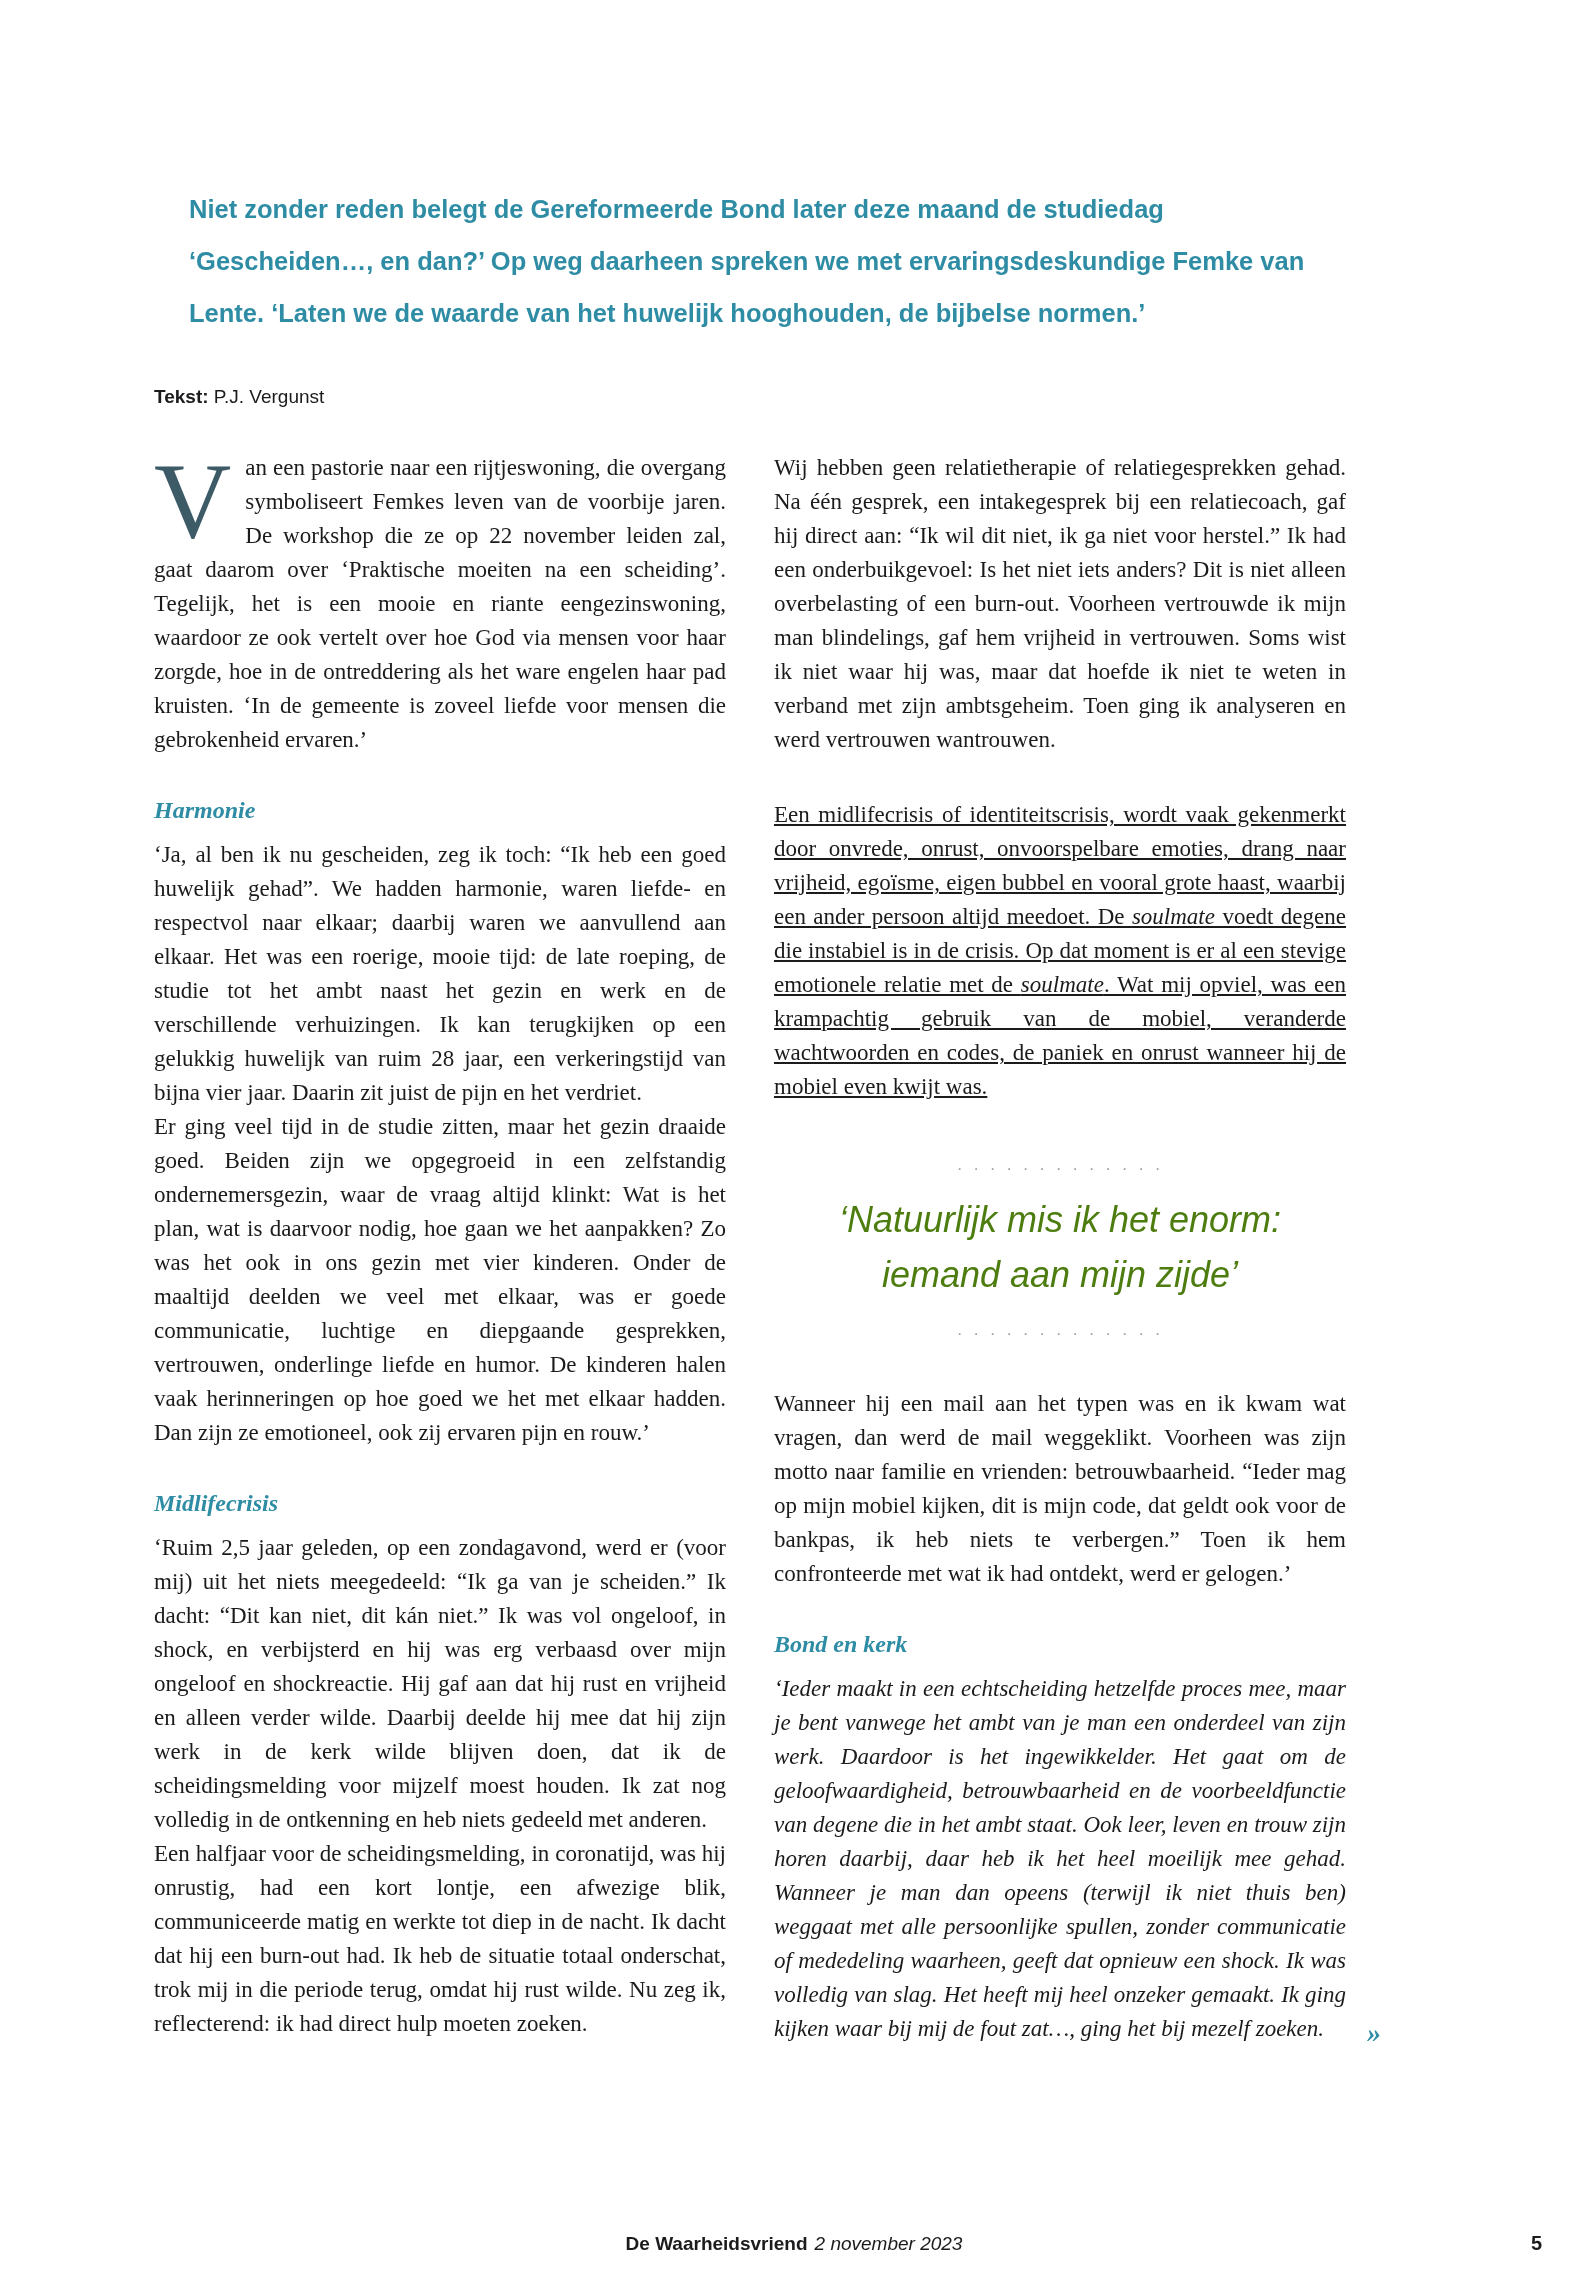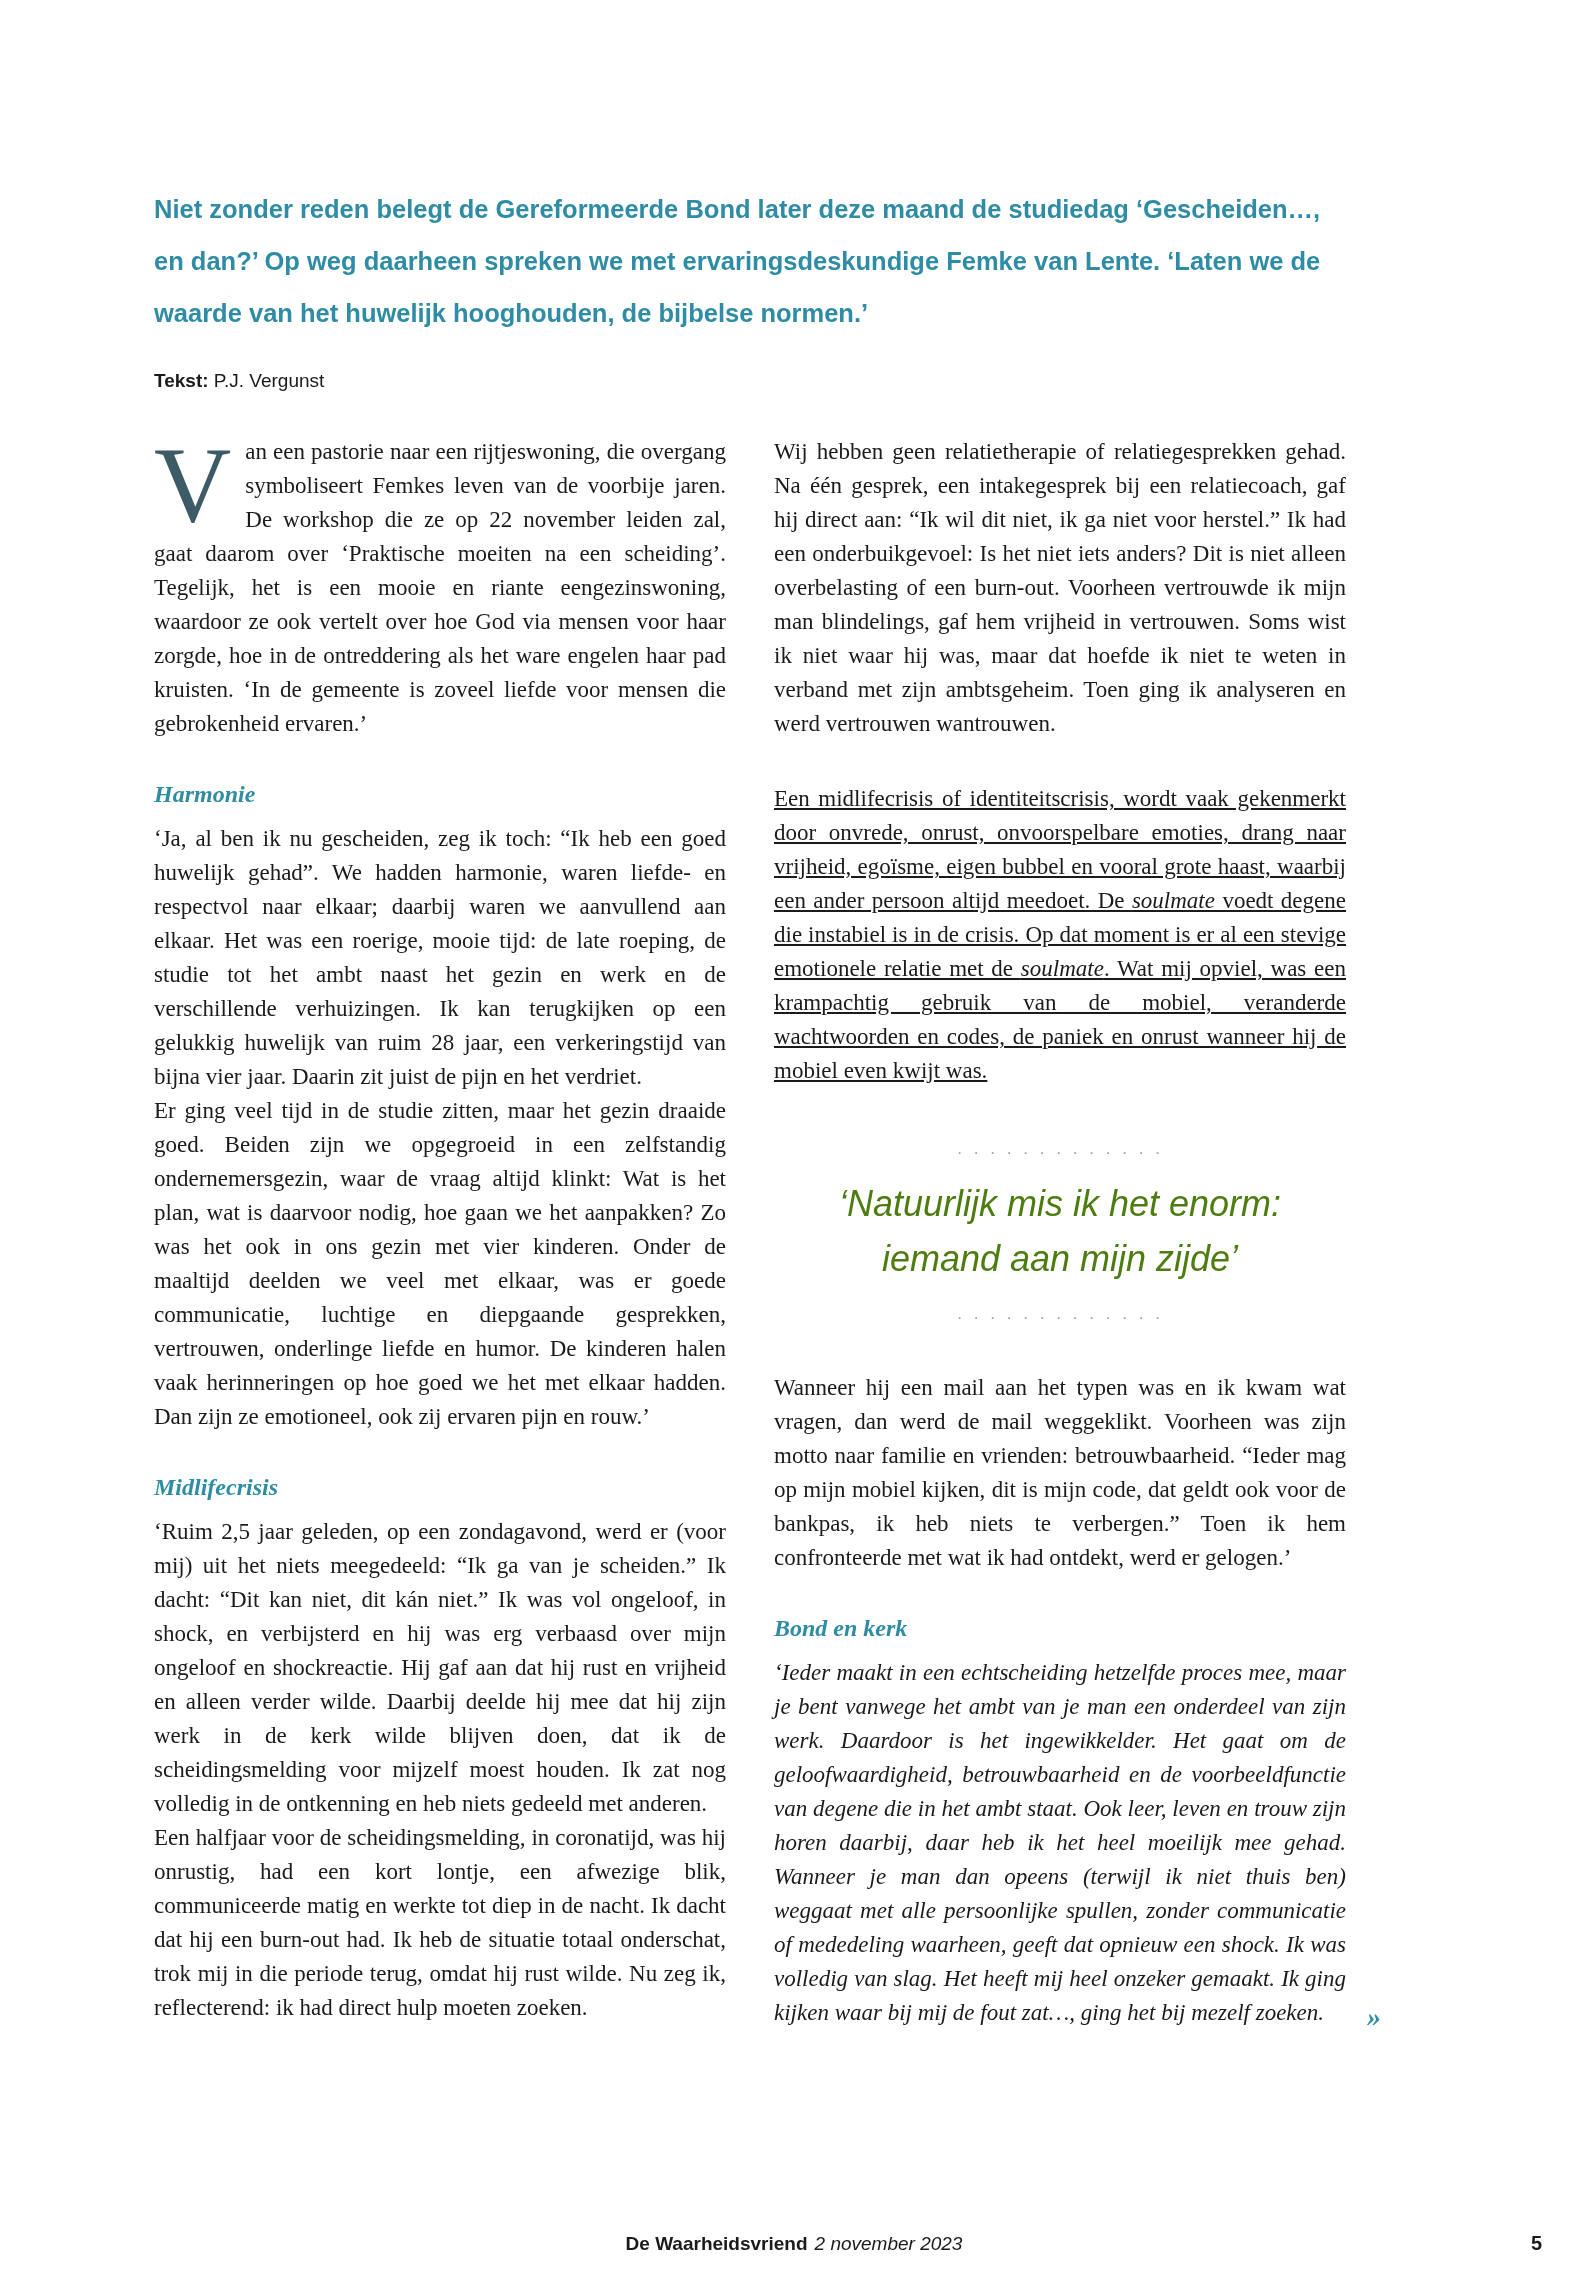--- a/index.html
+++ b/index.html
@@ -15,23 +15,24 @@
     position: absolute;
     left: 154px; top: 183px;
     width: 1193px;
   }
   .intro {
     font-family: "Liberation Sans", sans-serif;
     font-weight: 700;
     font-size: 25.5px;
     line-height: 52px;
     color: #2e8ca4;
+    margin-left: 35px;
   }
   .byline {
-    margin-top: 31px;
+    margin-top: 47px;
     font-family: "Liberation Sans", sans-serif;
     font-size: 19px;
     color: #1b1b1d;
   }
   .byline-label { font-weight: 700; margin-right: 5.2px; }
   .columns {
     margin-top: 43px;
     display: flex;
     gap: 48px;
   }

